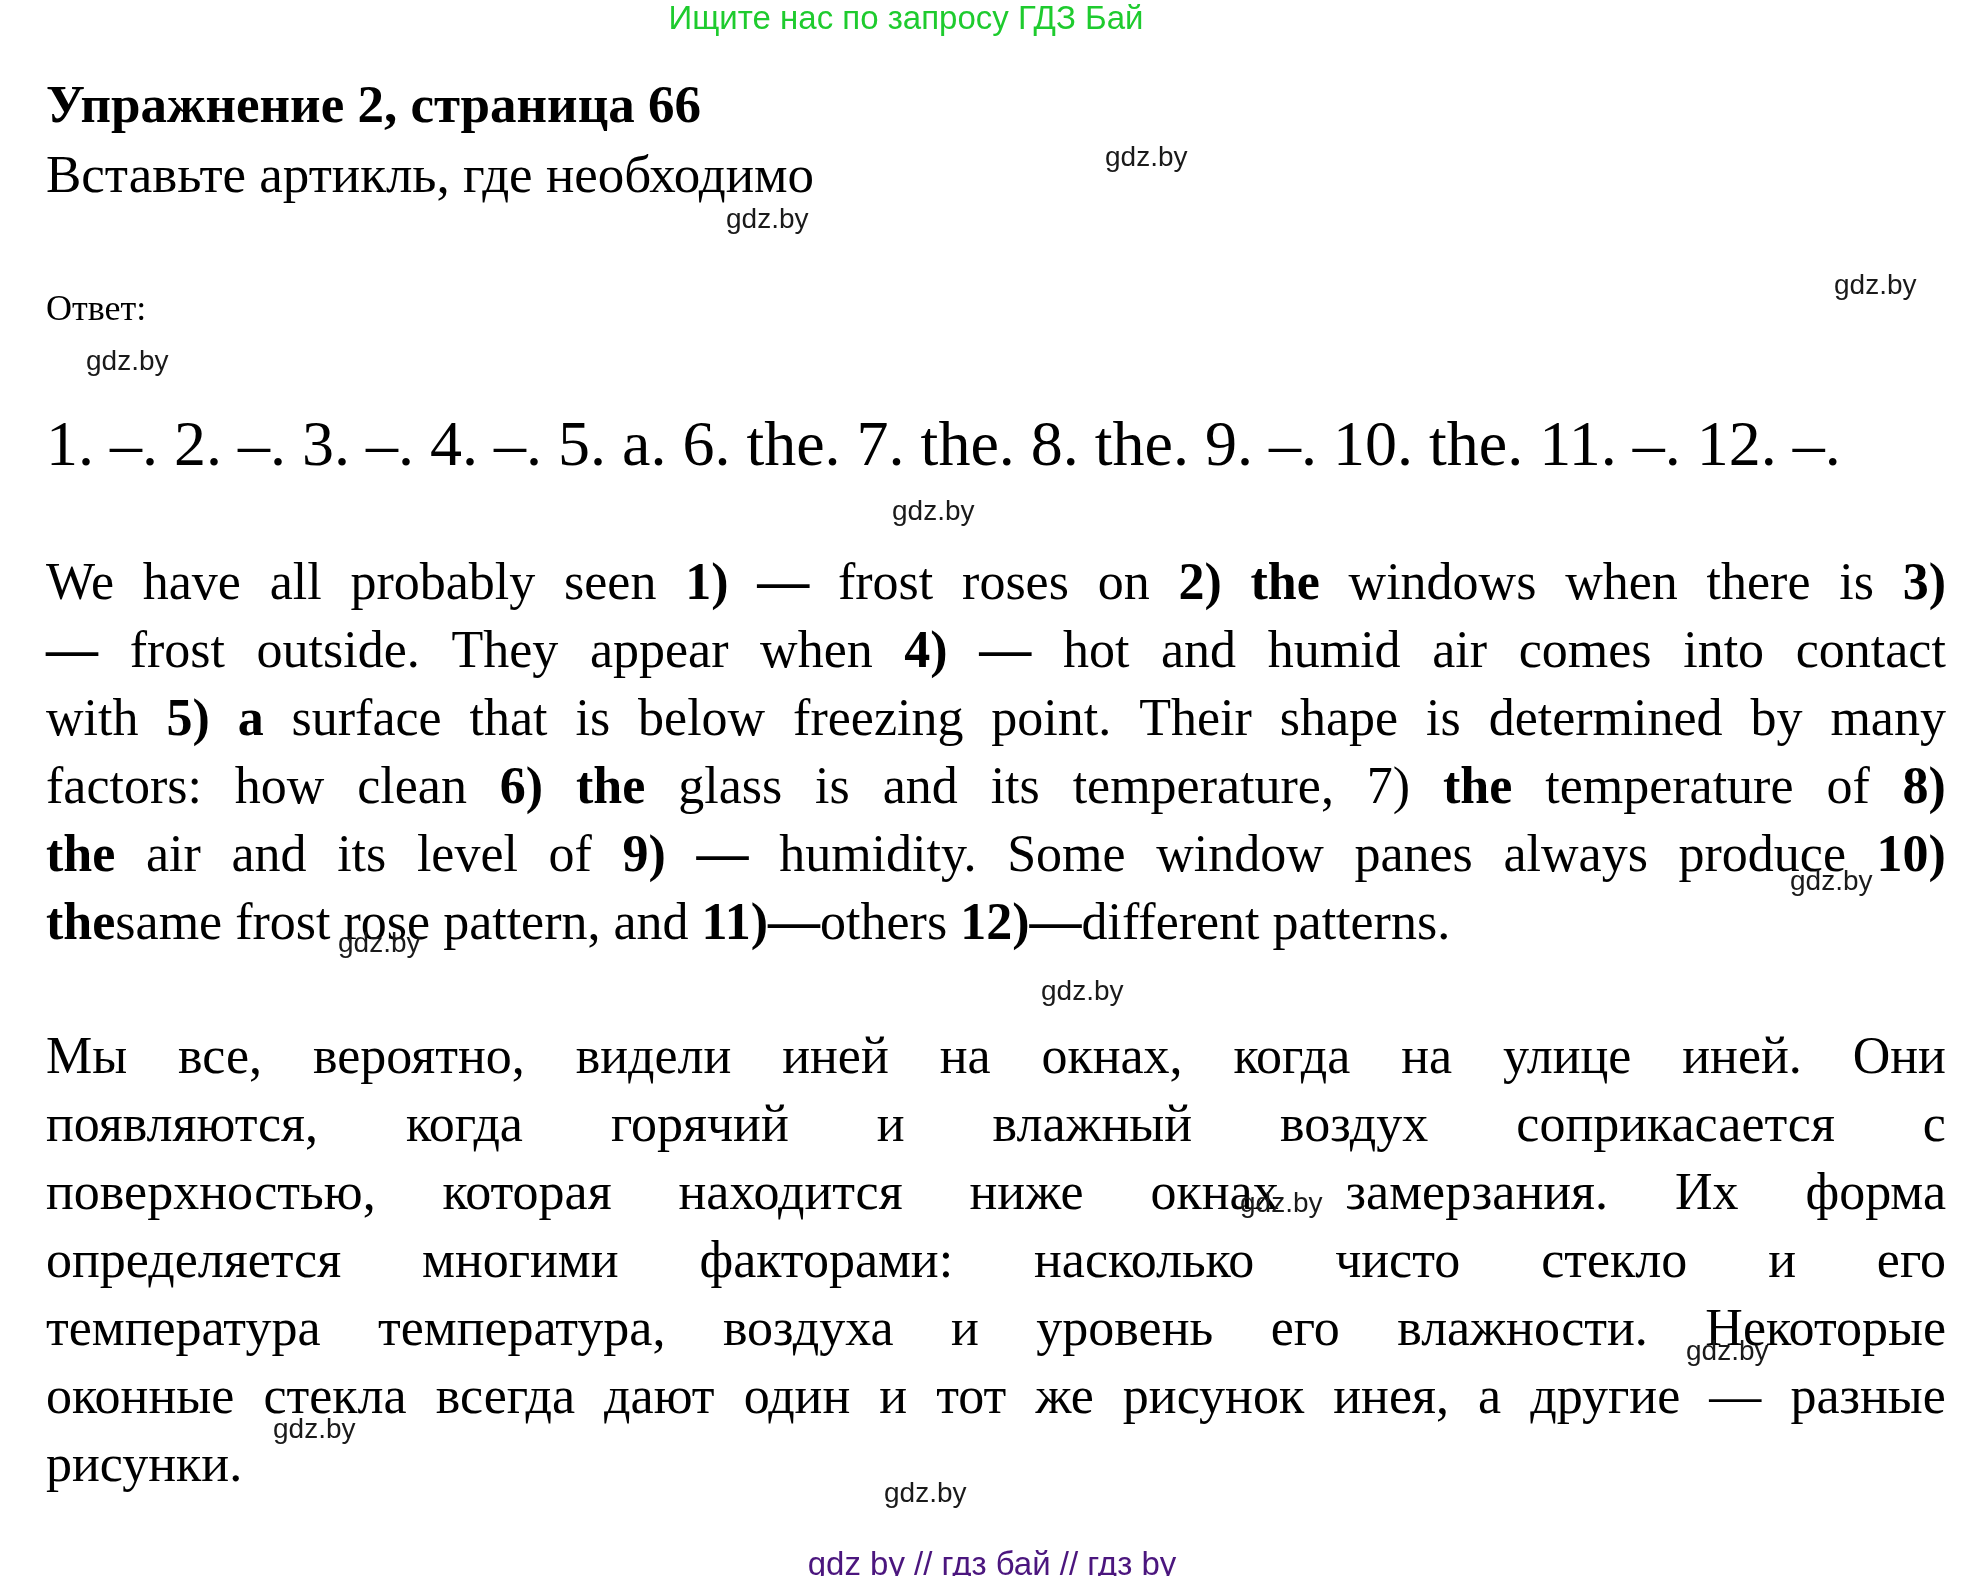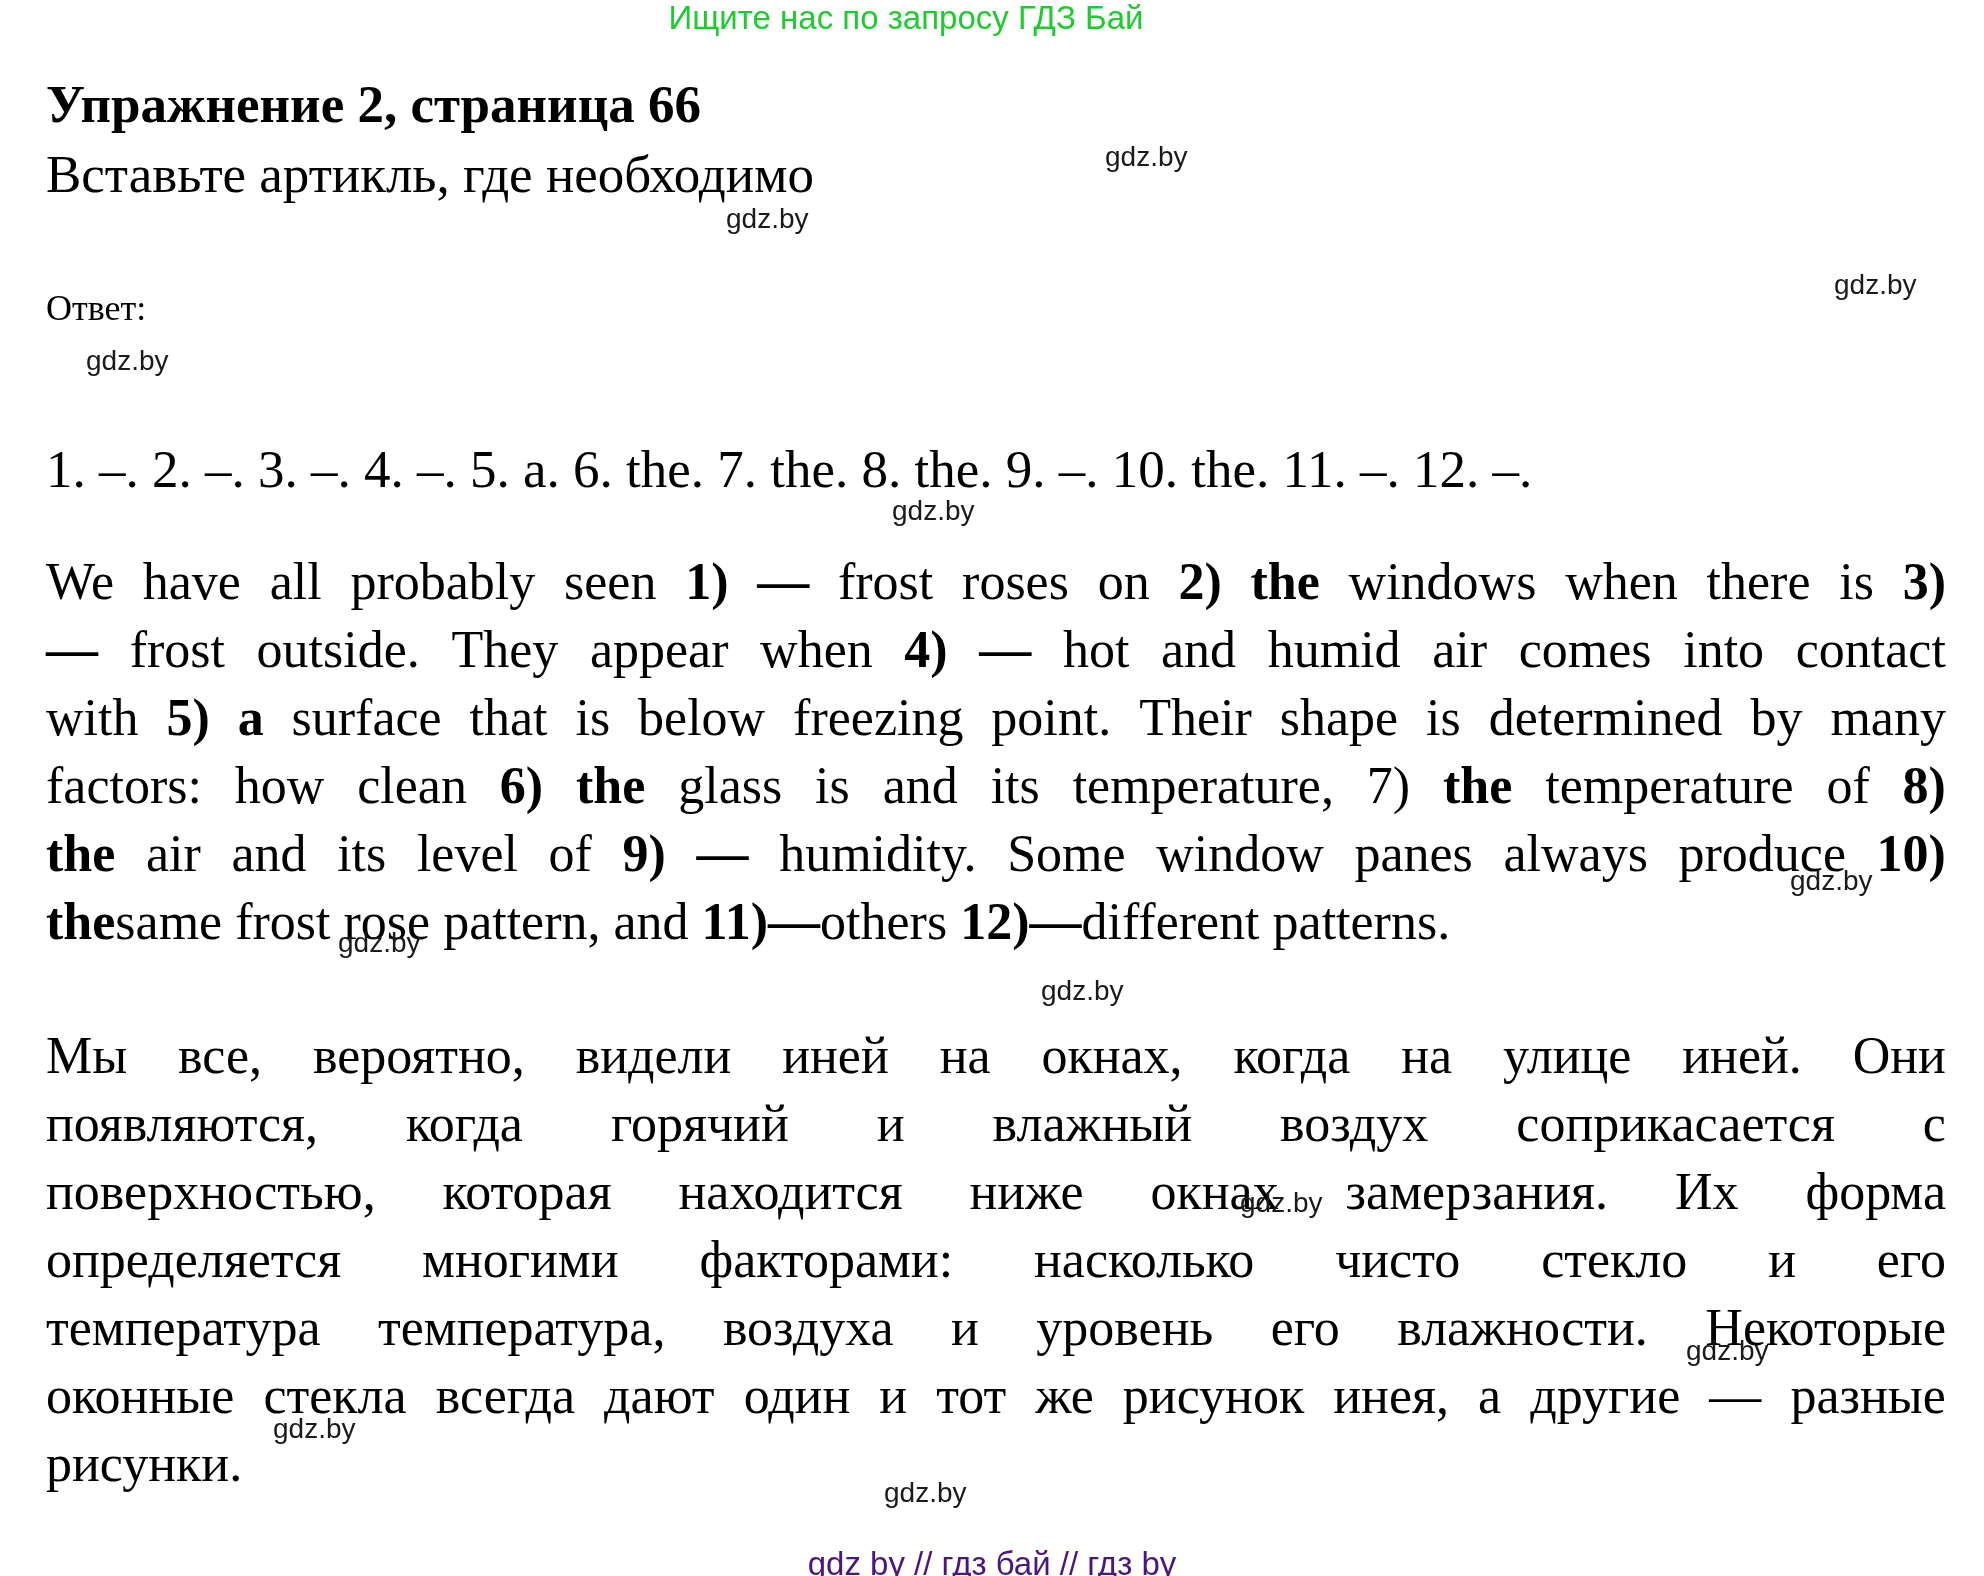--- a/index.html
+++ b/index.html
@@ -5,21 +5,21 @@
   html, body { margin: 0; padding: 0; background: #ffffff; }
   body { width: 1984px; height: 1576px; position: relative; overflow: hidden; }
   .serif { font-family: "Liberation Serif", "DejaVu Serif", serif; color: #000; }
   .sans { font-family: "Liberation Sans", "DejaVu Sans", sans-serif; }
   .abs { position: absolute; white-space: nowrap; }
 
   .banner { top: 0px; left: 0; width: 1812px; text-align: center; font-size: 33px; line-height: 36px; color: #1ecb2e; }
   .title { left: 46px; top: 72px; font-size: 53px; font-weight: bold; line-height: 64px; }
   .subtitle { left: 46px; top: 142px; font-size: 53px; line-height: 64px; }
   .answer-label { left: 46px; top: 276px; font-size: 36px; line-height: 64px; }
-  .answers { left: 46px; top: 412px; font-size: 53px; line-height: 64px; margin-top: 25px; }
+  .answers { left: 46px; top: 412px; font-size: 64px; line-height: 64px; }
 
   .para { position: absolute; left: 46px; width: 1900px; font-size: 52px; }
   .para .line { display: flex; justify-content: space-between; height: 68px; line-height: 68px; white-space: nowrap; align-items: flex-end; }
   .para .line.last { justify-content: flex-start; }
   .para .line.last span { margin-right: 13px; }
   .para b { font-weight: bold; }
   .en { top: 548px; }
   .ru { top: 1022px; }
 
   .wm { position: absolute; font-size: 28px; color: #1a1a1a; line-height: 30px; white-space: nowrap; }

